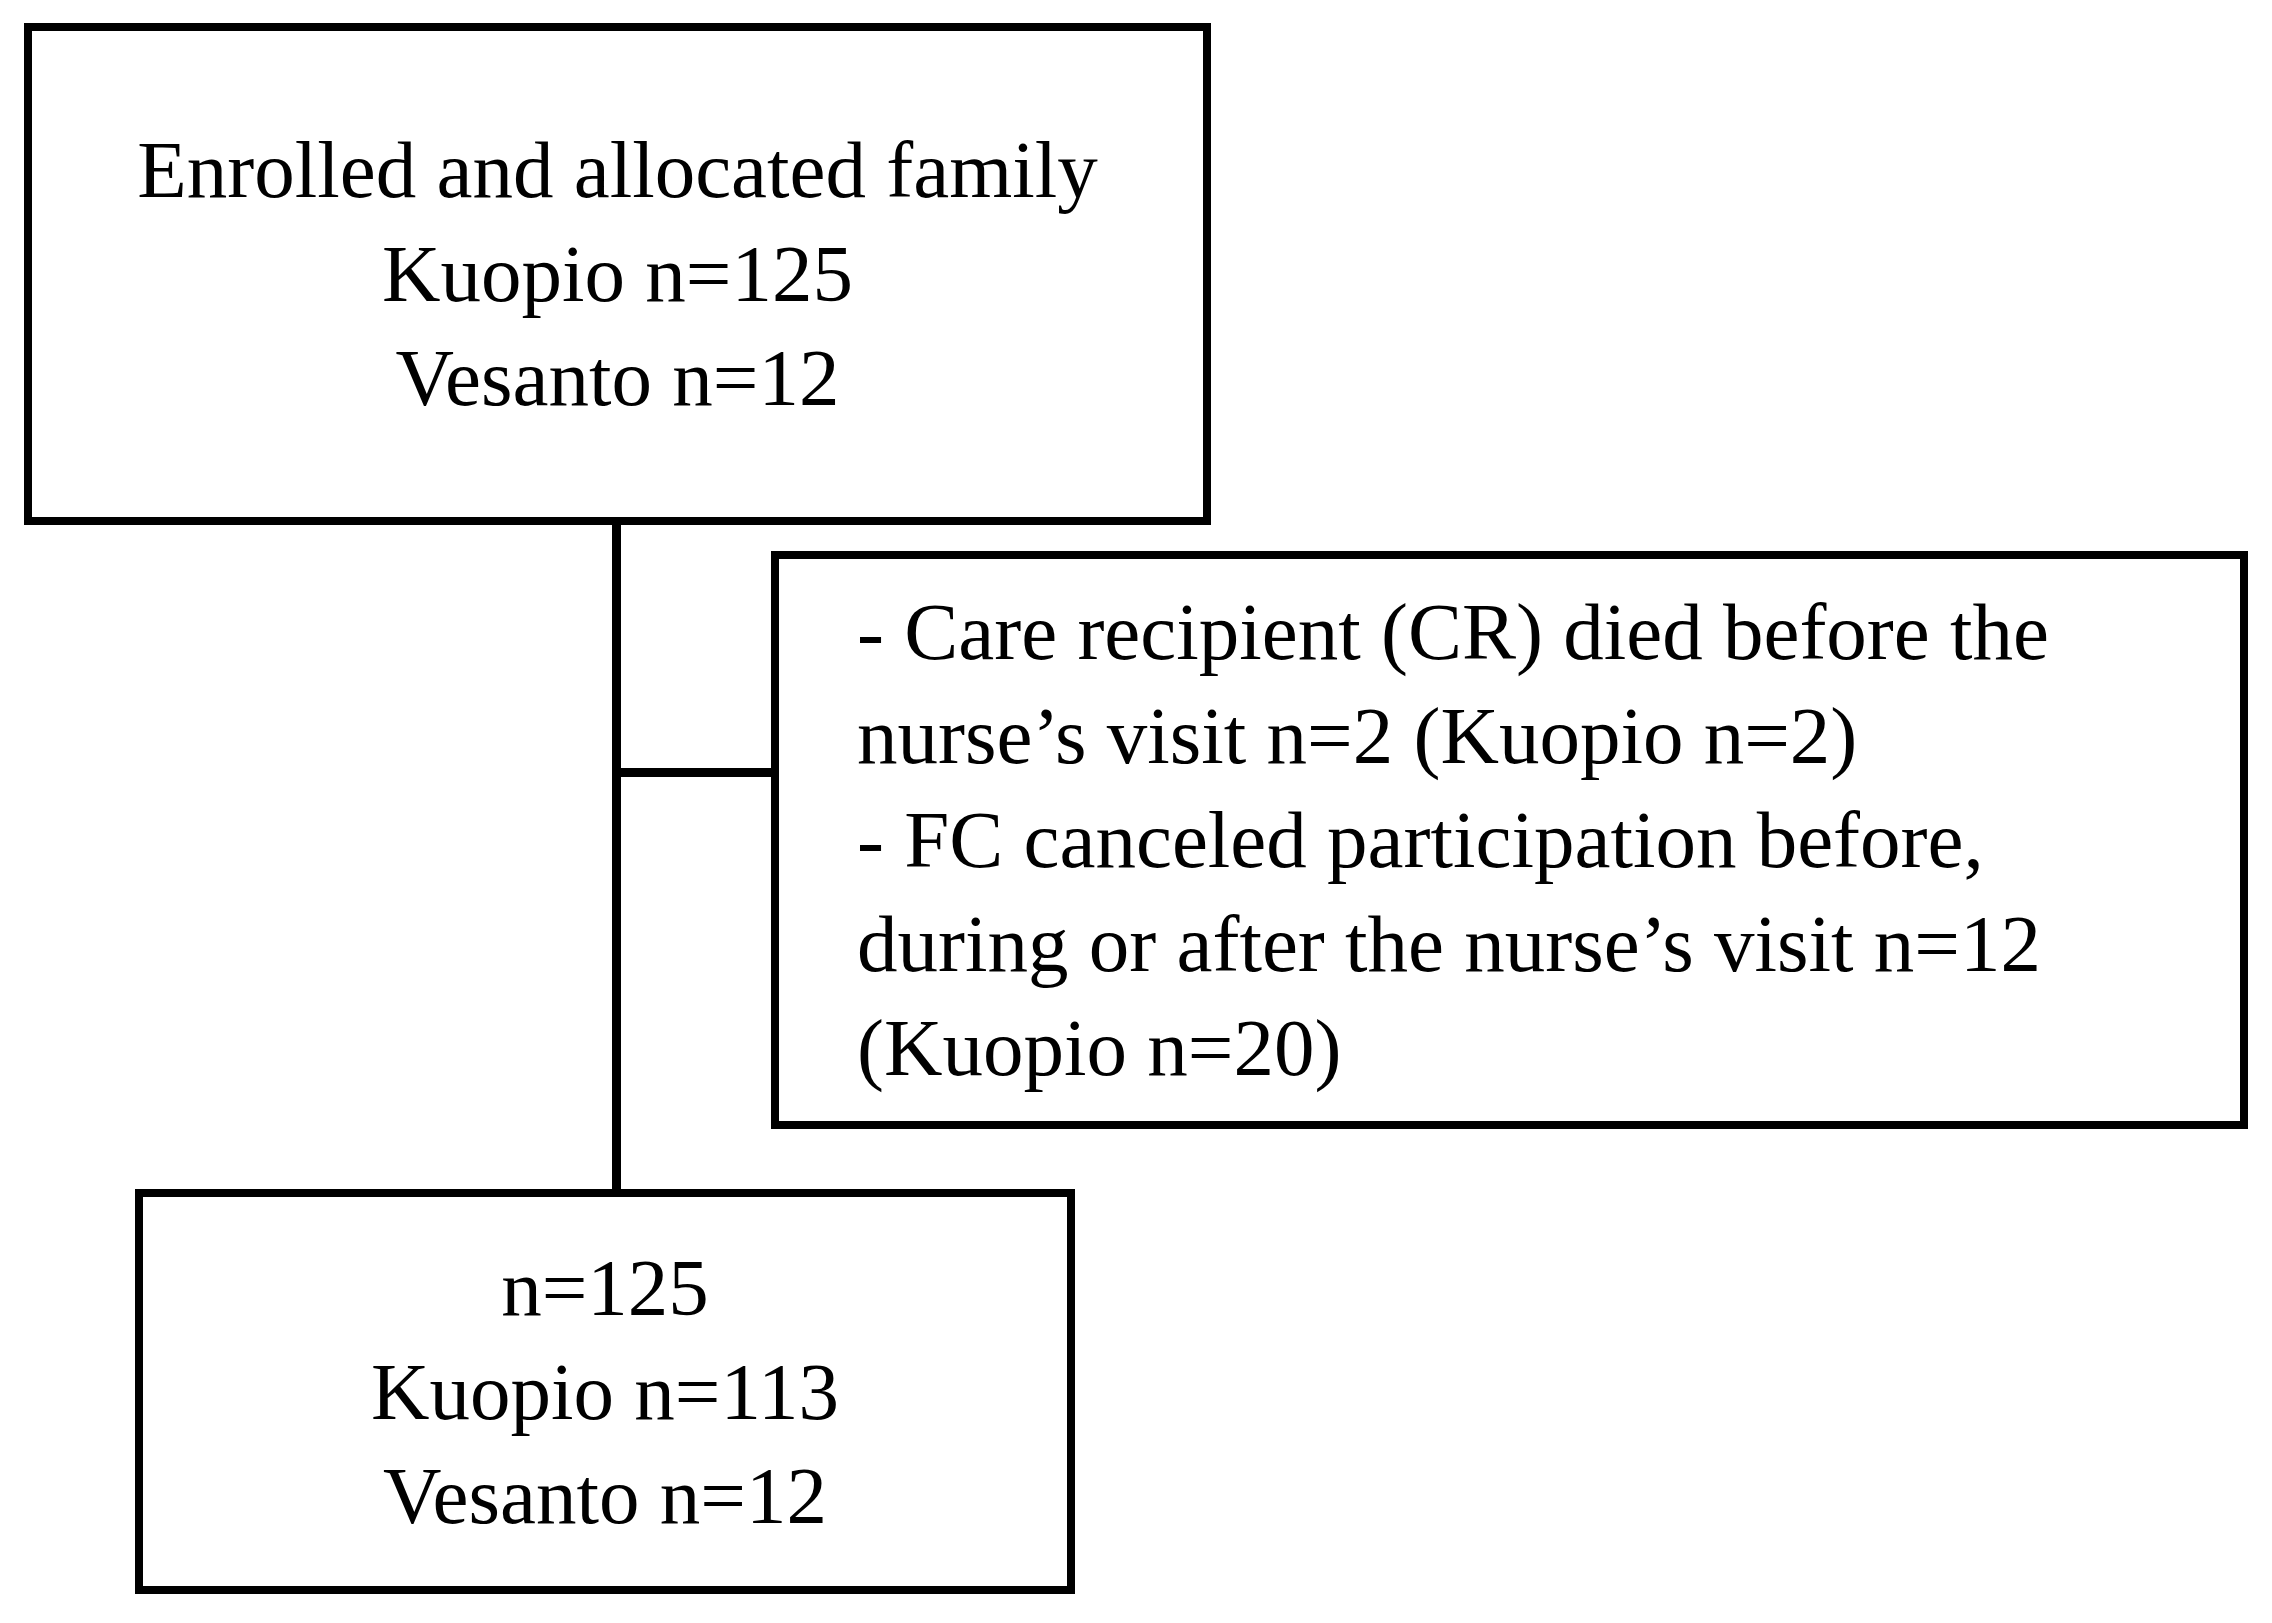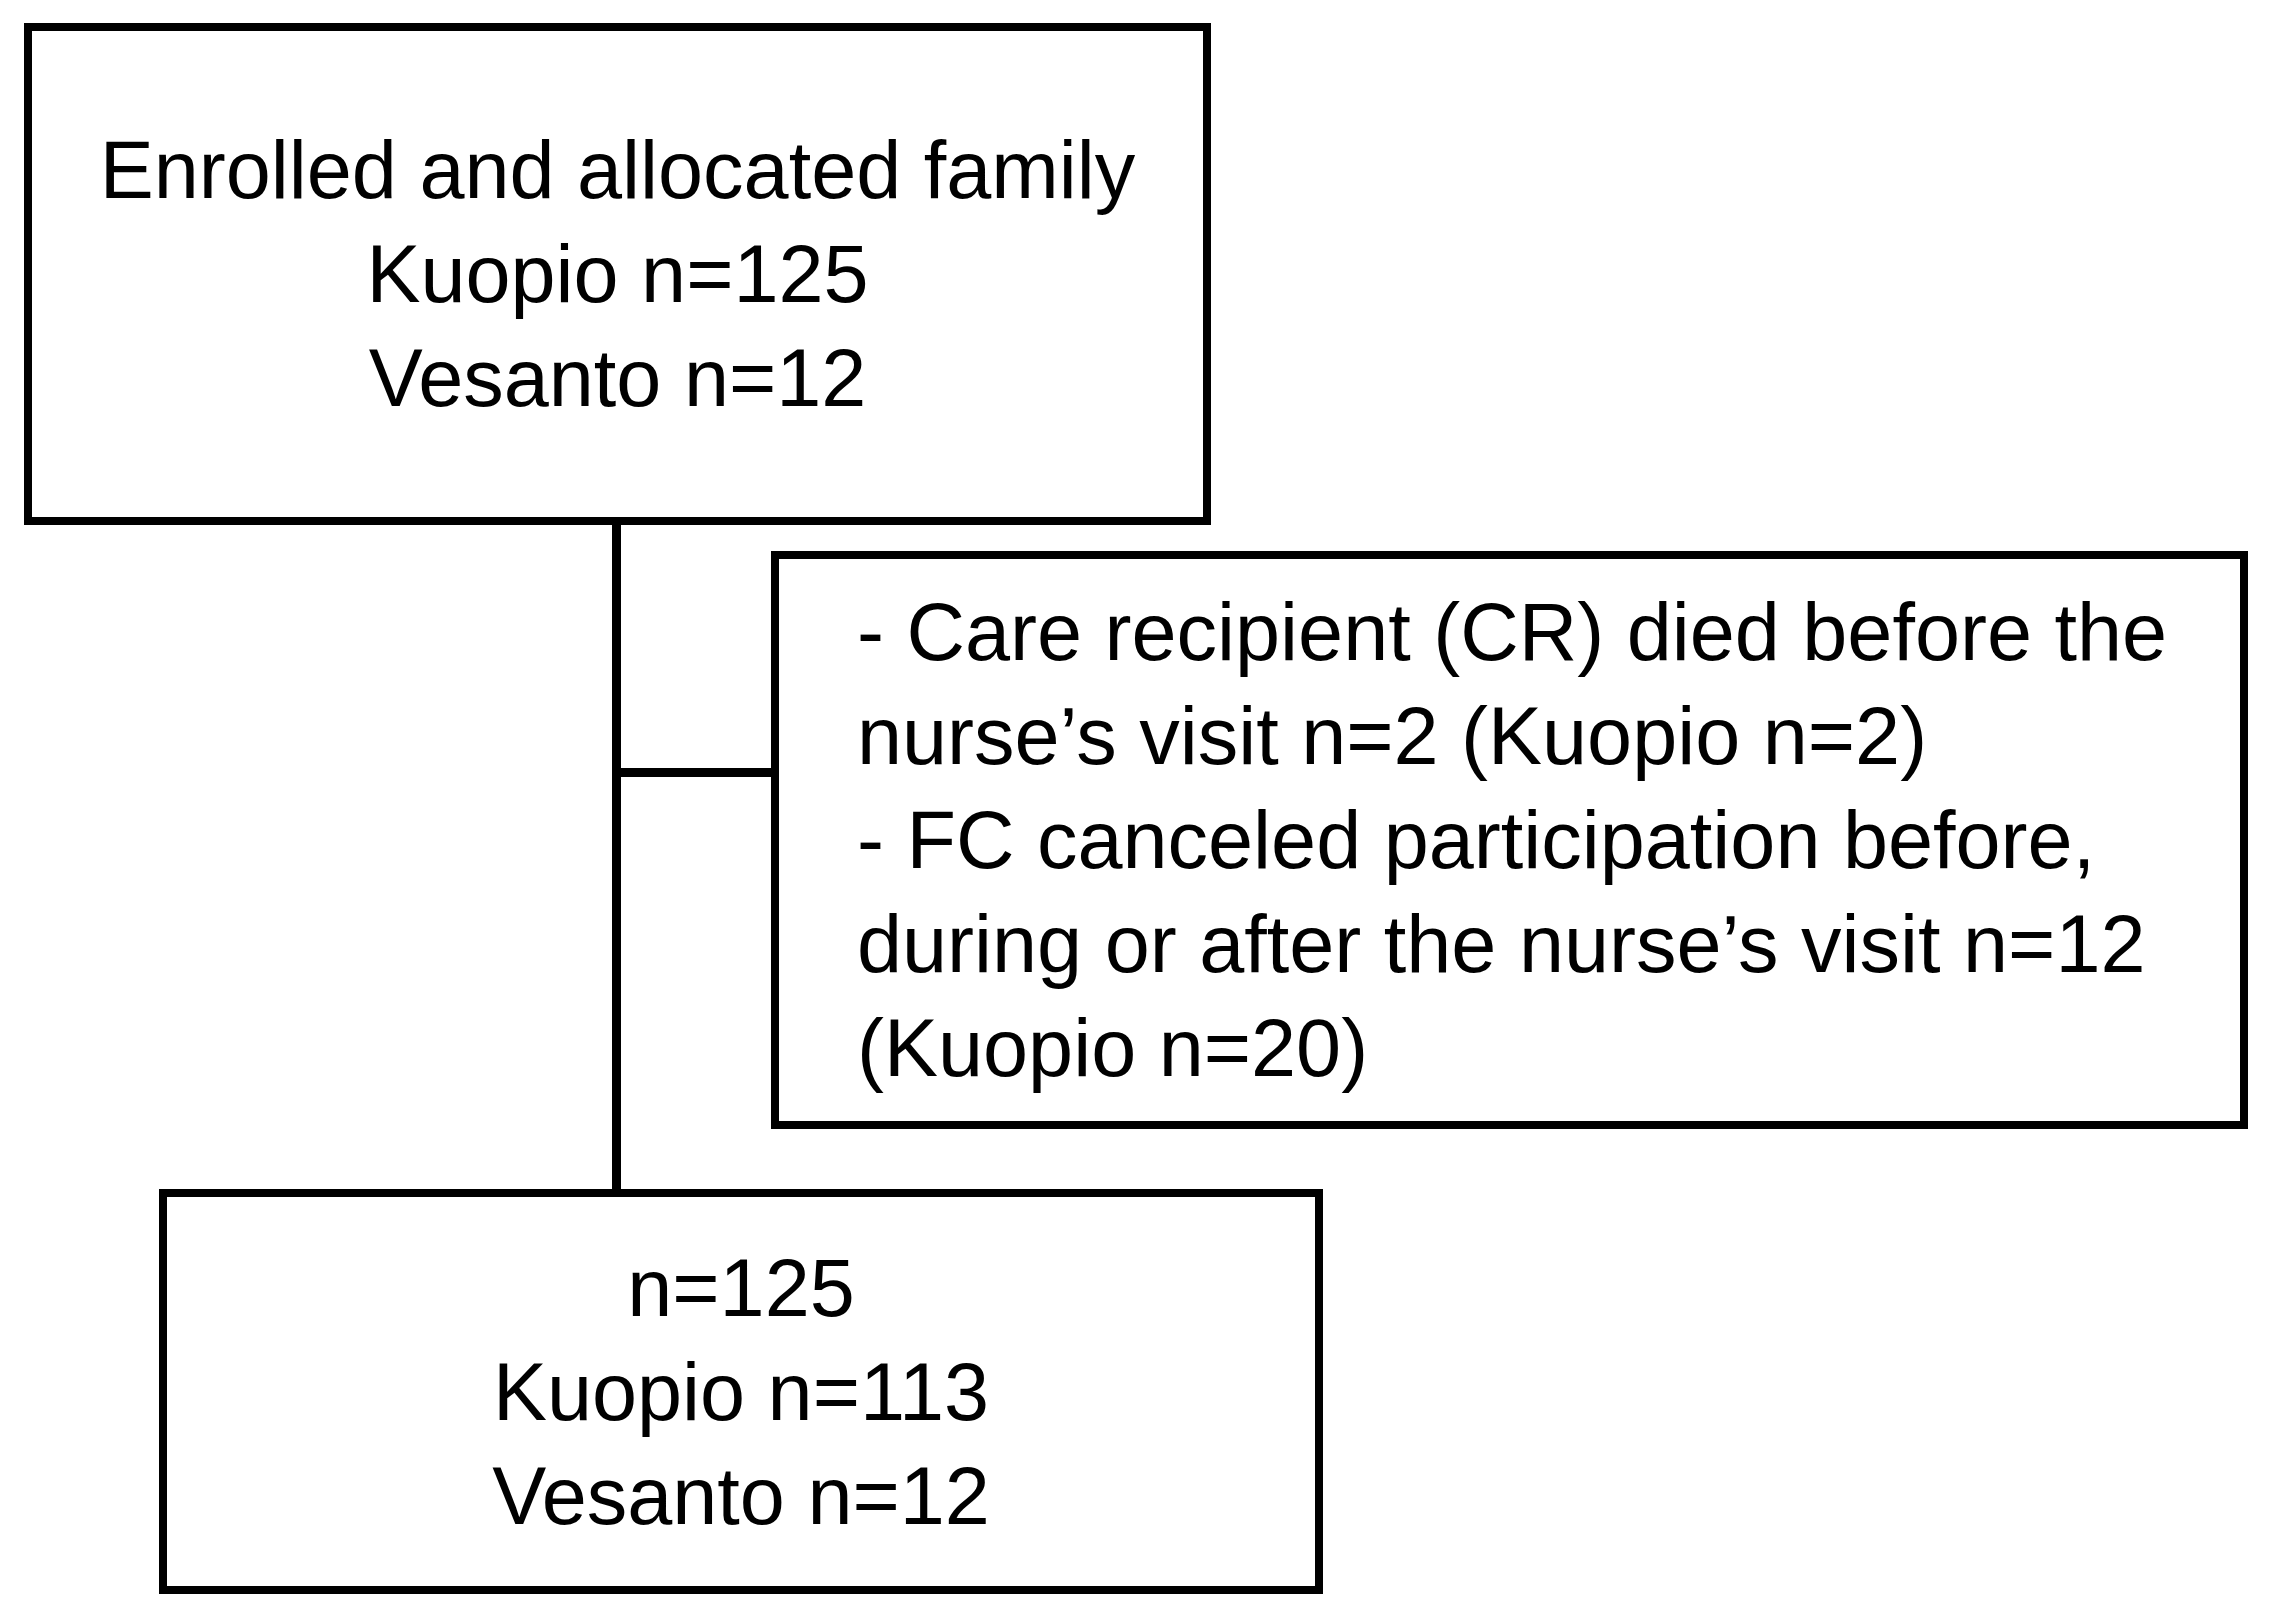--- a/index.html
+++ b/index.html
@@ -23,44 +23,44 @@
     box-sizing: border-box;
     border: 8.5px solid #000000;
     background: #ffffff;
     display: flex;
     flex-direction: column;
     justify-content: center;
   }
   .box .line {
     display: block;
     white-space: nowrap;
+    font-family: Liberation Serif, serif;
   }
   .box-enrolled {
     left: 24px;
     top: 23px;
     width: 1187px;
     height: 502px;
     text-align: center;
   }
   .box-exclusions {
     left: 771px;
     top: 551px;
     width: 1477px;
     height: 578px;
     text-align: left;
     padding-left: 78px;
     padding-right: 19.5px;
   }
   .box-final {
     left: 135px;
     top: 1189px;
-    width: 1164px;
+    width: 940px;
     height: 405px;
     text-align: center;
-    margin-left: 24px;
   }
   .connector {
     position: absolute;
     background: #000000;
   }
   .connector-vertical {
     left: 612px;
     top: 521px;
     width: 8.5px;
     height: 677px;

